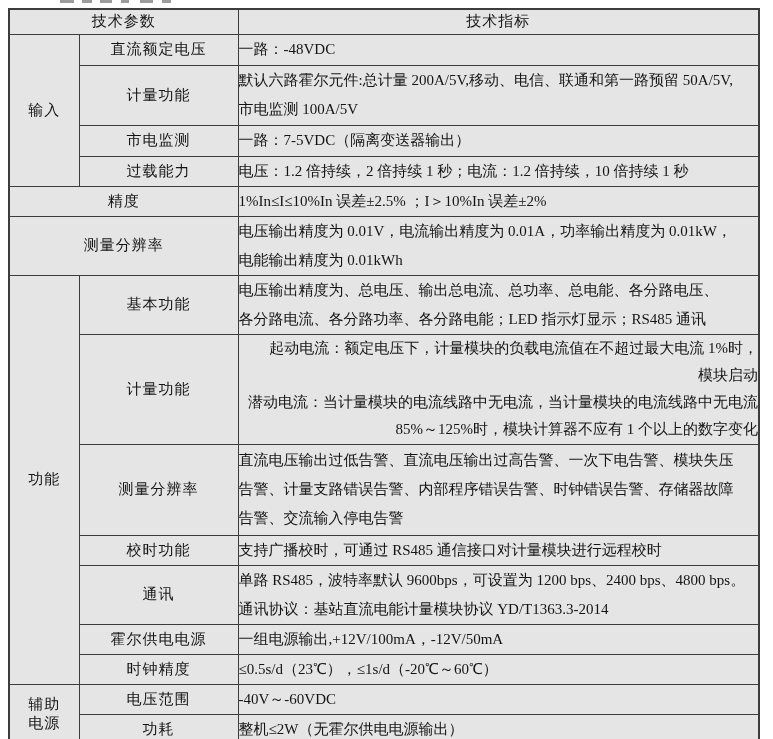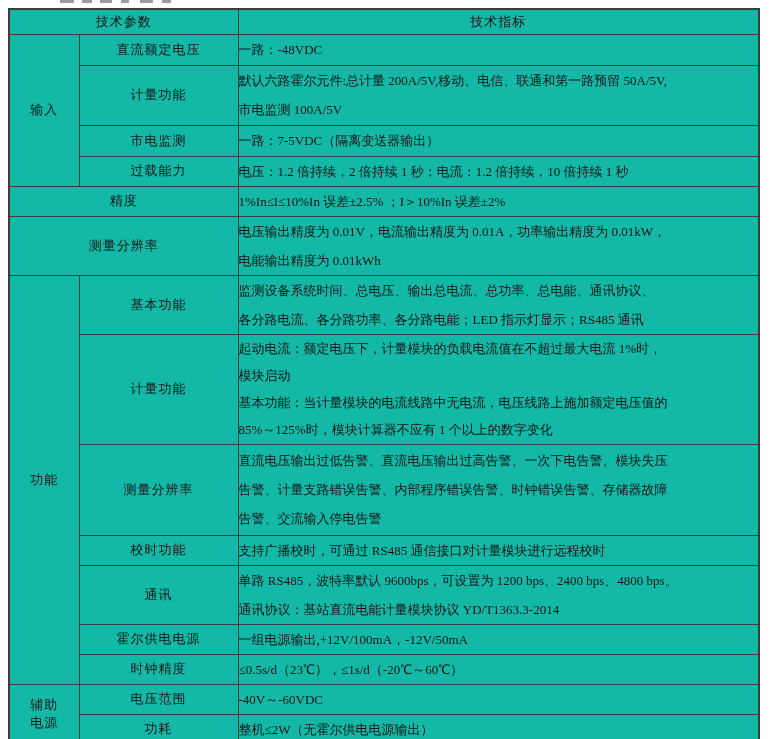--- a/index.html
+++ b/index.html
@@ -26,41 +26,41 @@
     position: absolute;
     left: 8px;
     top: 8px;
     width: 750px;
     border-collapse: collapse;
     table-layout: fixed;
     border: 2px solid #3c3c3c;
   }
   .spec th, .spec td {
     border: 1px solid #3c3c3c;
-    font-size: 13px;
+    font-size: 15px;
     font-weight: normal;
     padding: 0;
-    background: #14b8a6;
+    background: #e5e5e5;
   }
   .lbl {
     text-align: center;
     vertical-align: middle;
     letter-spacing: 1px;
   }
   .val {
     vertical-align: middle;
     padding: 1px 4px 1px 7px;
     margin-top: 28px;
   }
   .val .ln {
     line-height: 29px;
     white-space: nowrap;
     overflow: hidden;
   }
-  .tight .ln { line-height: 27px; }
+  .tight .ln { line-height: 27px; text-align: right; }
   .grp { letter-spacing: 1px; margin-left: 24px; }
 </style>
 </head>
 <body>
 
 <div>
   <span class="frag" style="left:60px;width:14px;"></span>
   <span class="frag" style="left:82px;width:10px;"></span>
   <span class="frag" style="left:100px;width:12px;"></span>
   <span class="frag" style="left:121px;width:8px;"></span>
@@ -120,30 +120,30 @@
     <td class="val">
       <div class="ln">电压输出精度为 0.01V，电流输出精度为 0.01A，功率输出精度为 0.01kW，</div>
       <div class="ln">电能输出精度为 0.01kWh</div>
     </td>
   </tr>
 
   <tr style="height:57px">
     <td rowspan="7" class="lbl grp">功能</td>
     <td class="lbl">基本功能</td>
     <td class="val">
-      <div class="ln">监测设备系统时间、总电压、输出总电流、总功率、总电能、通讯协议、</div>
+      <div class="ln">电压输出精度为、总电压、输出总电流、总功率、总电能、各分路电压、</div>
       <div class="ln">各分路电流、各分路功率、各分路电能；LED 指示灯显示；RS485 通讯</div>
     </td>
   </tr>
   <tr style="height:110px">
     <td class="lbl">计量功能</td>
     <td class="val tight">
       <div class="ln">起动电流：额定电压下，计量模块的负载电流值在不超过最大电流 1%时，</div>
       <div class="ln">模块启动</div>
-      <div class="ln">基本功能：当计量模块的电流线路中无电流，电压线路上施加额定电压值的</div>
+      <div class="ln">潜动电流：当计量模块的电流线路中无电流，当计量模块的电流线路中无电流</div>
       <div class="ln">85%～125%时，模块计算器不应有 1 个以上的数字变化</div>
     </td>
   </tr>
   <tr style="height:91px">
     <td class="lbl">测量分辨率</td>
     <td class="val">
       <div class="ln">直流电压输出过低告警、直流电压输出过高告警、一次下电告警、模块失压</div>
       <div class="ln">告警、计量支路错误告警、内部程序错误告警、时钟错误告警、存储器故障</div>
       <div class="ln">告警、交流输入停电告警</div>
     </td>

